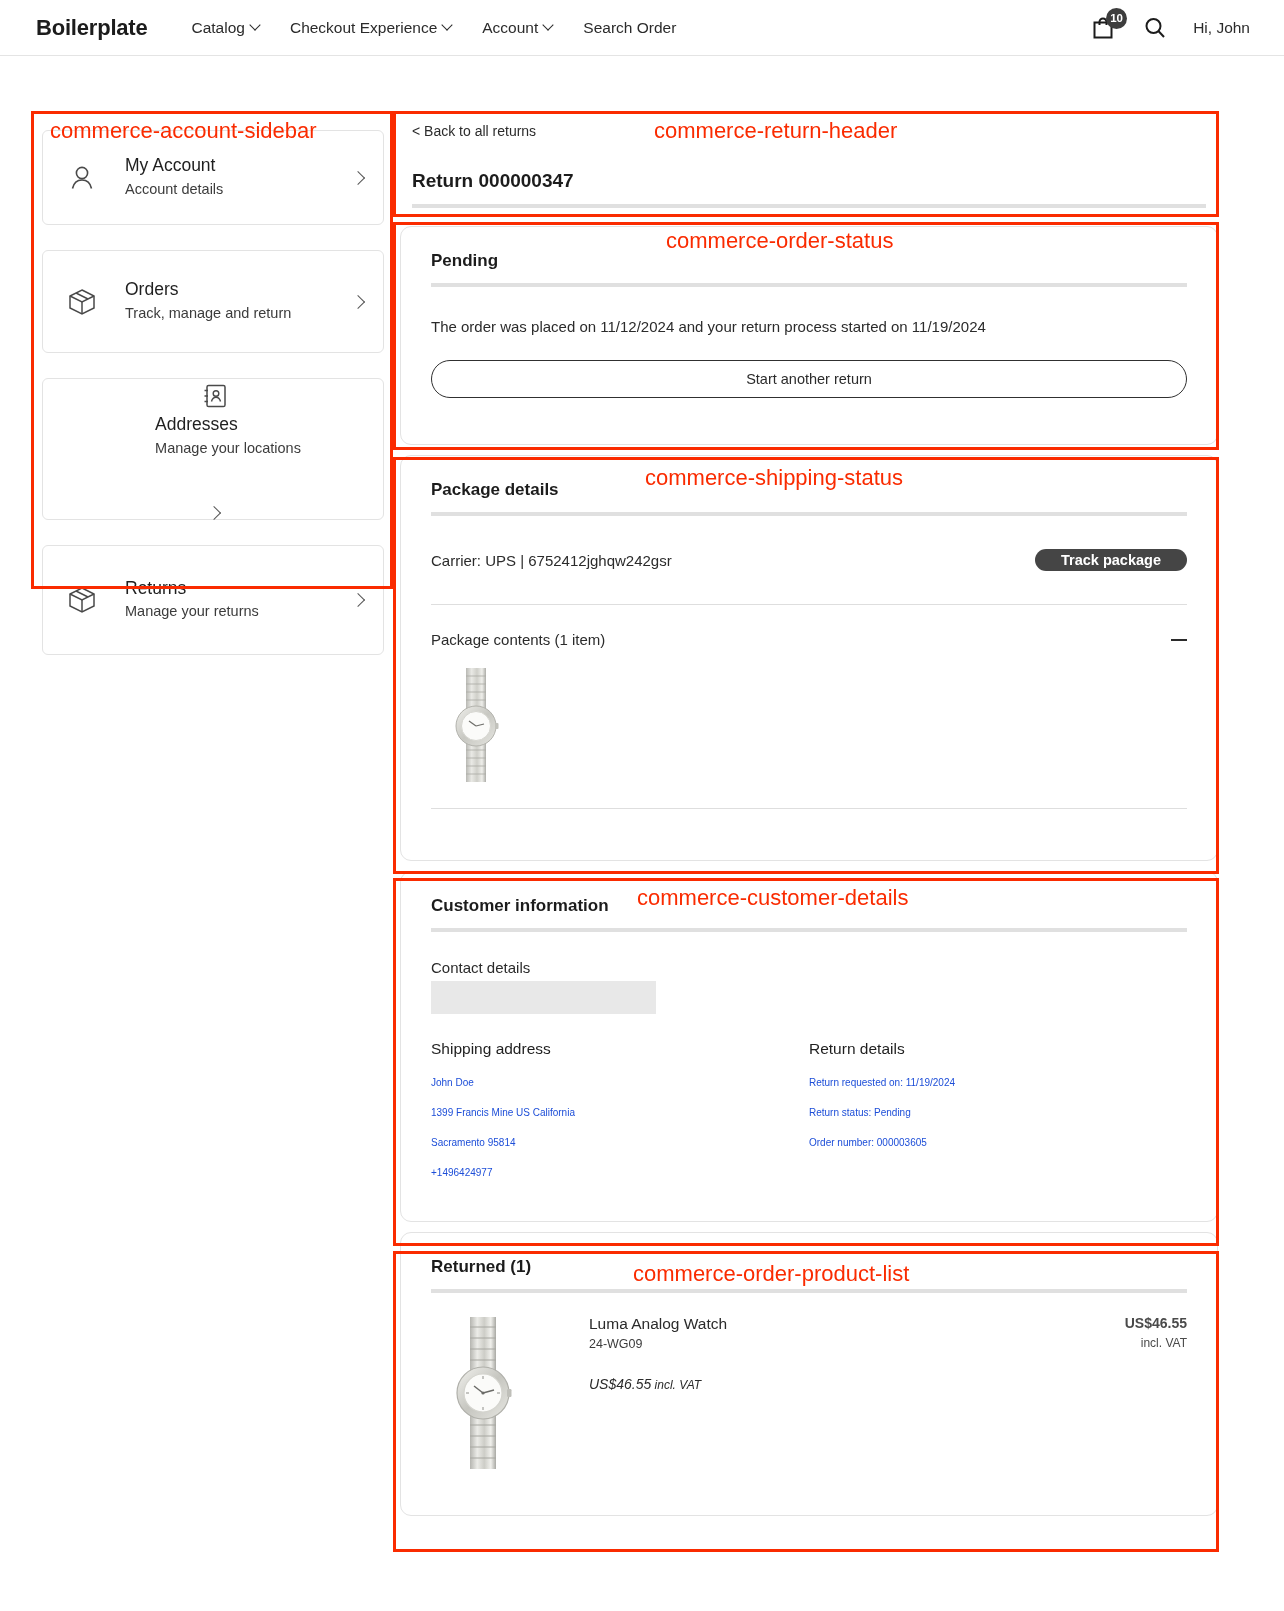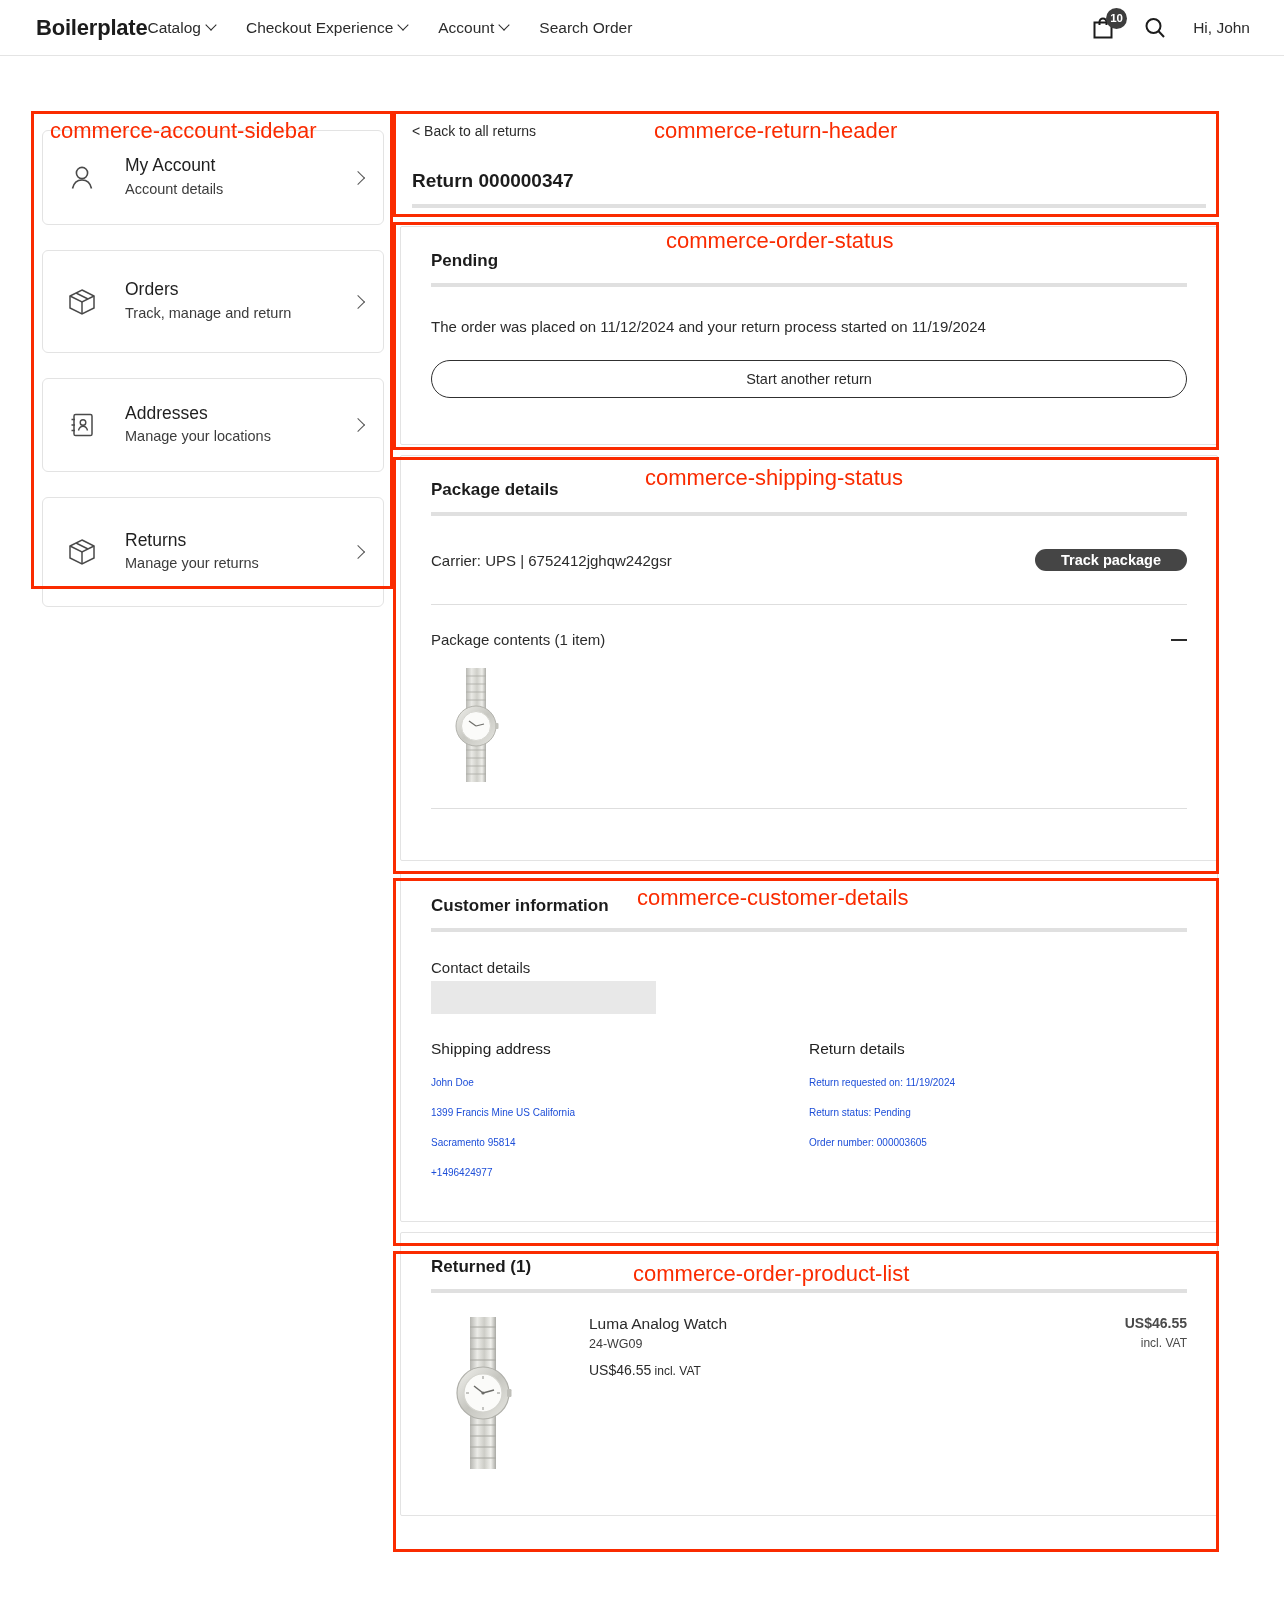--- a/index.html
+++ b/index.html
@@ -16,21 +16,21 @@
   .site-header {
     position: absolute; top: 0; left: 0;
     width: 1284px; height: 56px;
     border-bottom: 1px solid #e4e4e4;
     display: flex; align-items: center;
   }
   .brand {
     font-size: 22px; font-weight: 700; letter-spacing: -0.2px;
     margin-left: 36px; color: #1c1c1c;
   }
-  .main-nav { display: flex; align-items: center; gap: 30px; }
+  .main-nav { display: flex; align-items: center; margin-left: 44px; gap: 30px; }
   .nav-item {
     font-size: 15.5px; color: #2b2b2b; display: inline-flex; align-items: center; gap: 6px;
     cursor: pointer; white-space: nowrap;
   }
   .chev-down { width: 9px; height: 9px; display: inline-block; position: relative; top: -2px; }
   .chev-down::before {
     content: ""; position: absolute; left: 0; top: 0;
     width: 7px; height: 7px;
     border-right: 1.6px solid #2b2b2b; border-bottom: 1.6px solid #2b2b2b;
     transform: rotate(45deg);
@@ -85,21 +85,21 @@
 
   
   .main-col { position: absolute; left: 400px; top: 112px; width: 818px; }
 
   .return-header { padding: 10px 12px 0 12px; }
   .back-link { font-size: 14px; color: #2b2b2b; cursor: pointer; display: inline-block; }
   .return-title { font-size: 19px; font-weight: 700; color: #1c1c1c; margin-top: 30px; }
   .hr-thick { height: 4px; background: #e0e0e0; margin-top: 12px; border: 0; }
 
   .card {
-    border: 1px solid #e3e3e3; border-radius: 2px; background: #fff;
+    border: 1px solid #e3e3e3; border-radius: 11px; background: #fff;
     padding: 24px 30px 30px 30px;
   }
   .card-title { font-size: 17px; font-weight: 700; color: #1c1c1c; }
   .card-rule { height: 4px; background: #e0e0e0; margin-top: 12px; }
 
   .status-text { font-size: 15px; color: #2b2b2b; margin-top: 31px; }
   .pill-button {
     margin-top: 25px; width: 100%; height: 38px;
     border: 1.5px solid #303030; border-radius: 19px; background: #fff;
     font-size: 14.5px; color: #2b2b2b; cursor: pointer;
@@ -138,21 +138,21 @@
   .col { width: 50%; }
   .col-head { font-size: 15.5px; color: #1f1f1f; }
   .col-line { font-size: 10px; color: #1d4ed8; margin-top: 19px; }
 
   
   .prod-row { display: flex; margin-top: 22px; }
   .prod-img { width: 104px; flex: 0 0 104px; display: flex; justify-content: center; }
   .prod-info { margin-left: 54px; flex: 1; }
   .prod-name { font-size: 15.5px; color: #2b2b2b; }
   .prod-sku { font-size: 12.5px; color: #3c3c3c; margin-top: 4px; }
-  .prod-price-line { font-size: 14px; color: #2b2b2b; margin-top: 11px; }
+  .prod-price-line { font-size: 14px; color: #2b2b2b; margin-top: 25px; font-style: italic; }
   .prod-price-line .small { font-size: 12px; }
   .prod-right { text-align: right; width: 130px; flex: 0 0 130px; }
   .prod-total { font-size: 14px; font-weight: 700; color: #4a4a4a; }
   .prod-vat { font-size: 12px; color: #4a4a4a; margin-top: 5px; }
 </style>
 </head>
 <body>
 
 <div class="page">
 
@@ -218,21 +218,21 @@
           <path d="M10 7 L22 13" fill="none" stroke="#4a4a4a" stroke-width="1.5"></path>
         </svg>
       </div>
       <div class="side-text">
         <div class="side-title">Orders</div>
         <div class="side-sub">Track, manage and return</div>
       </div>
       <div class="side-chev"></div>
     </div>
 
-    <div class="side-card" style="height:94px;">
+    <div class="side-card" style="height:142px;flex-direction:column;">
       <div class="side-icon">
         <svg width="30" height="30" viewBox="0 0 30 30">
           <rect x="7" y="4.5" width="18" height="21" rx="1.6" fill="none" stroke="#4a4a4a" stroke-width="1.5"></rect>
           <line x1="4.5" y1="9.5" x2="8" y2="9.5" stroke="#4a4a4a" stroke-width="1.5"></line>
           <line x1="4.5" y1="15" x2="8" y2="15" stroke="#4a4a4a" stroke-width="1.5"></line>
           <line x1="4.5" y1="20.5" x2="8" y2="20.5" stroke="#4a4a4a" stroke-width="1.5"></line>
           <circle cx="16" cy="12.5" r="2.8" fill="none" stroke="#4a4a4a" stroke-width="1.4"></circle>
           <path d="M11.5 20.5 C12.3 17.3 14.1 16.3 16 16.3 C17.9 16.3 19.7 17.3 20.5 20.5" fill="none" stroke="#4a4a4a" stroke-width="1.4"></path>
         </svg>
       </div>

